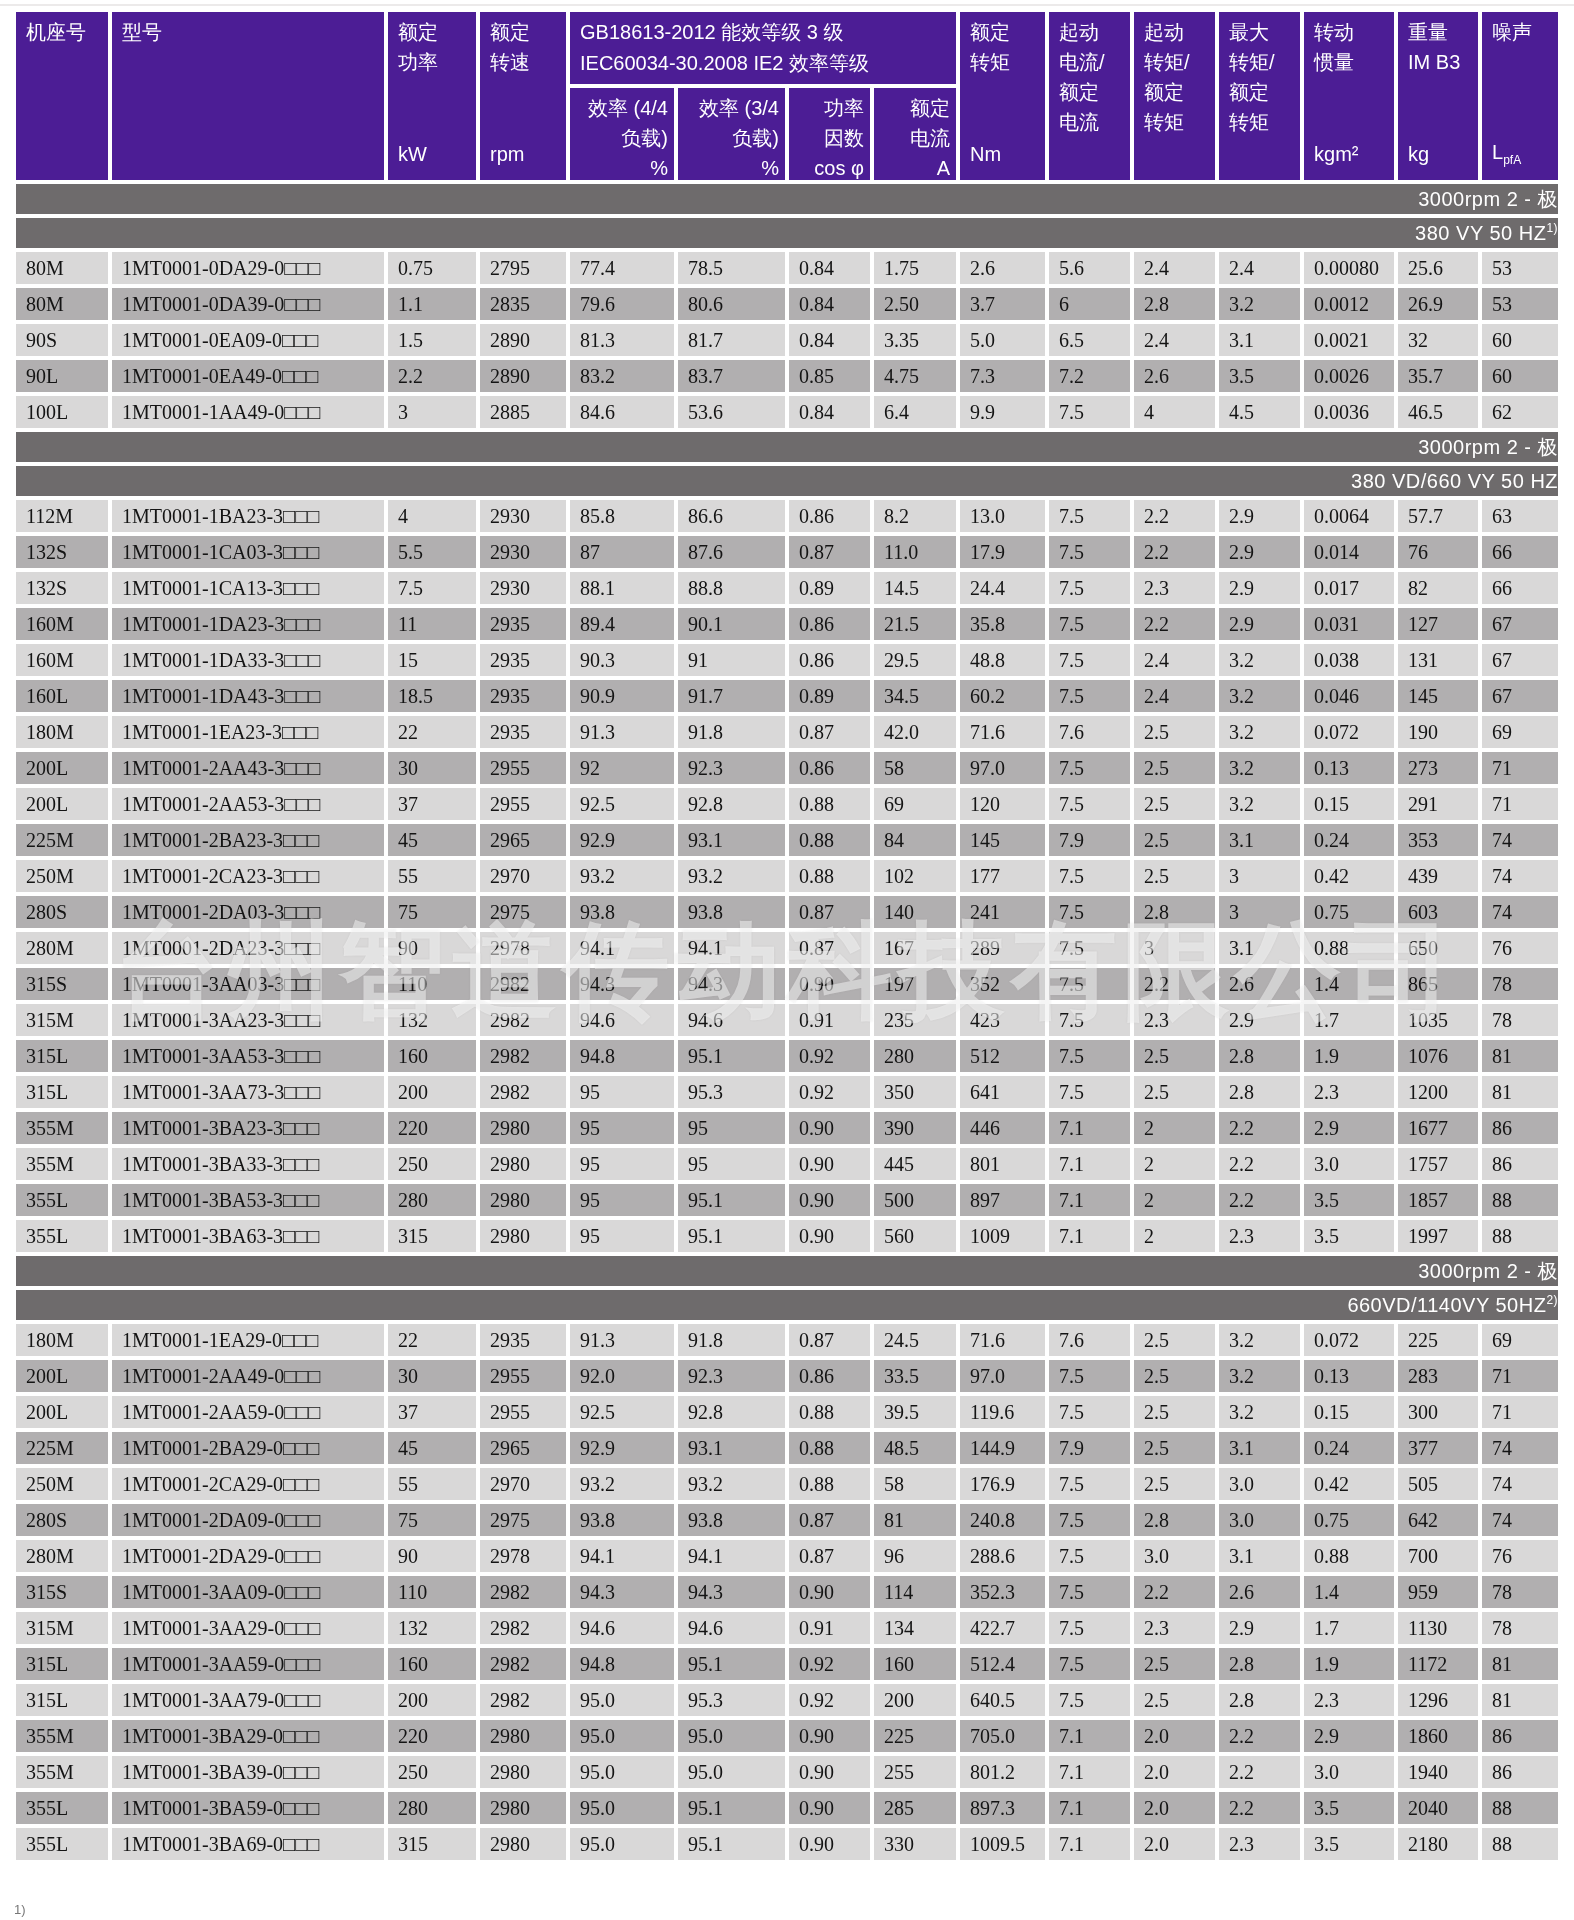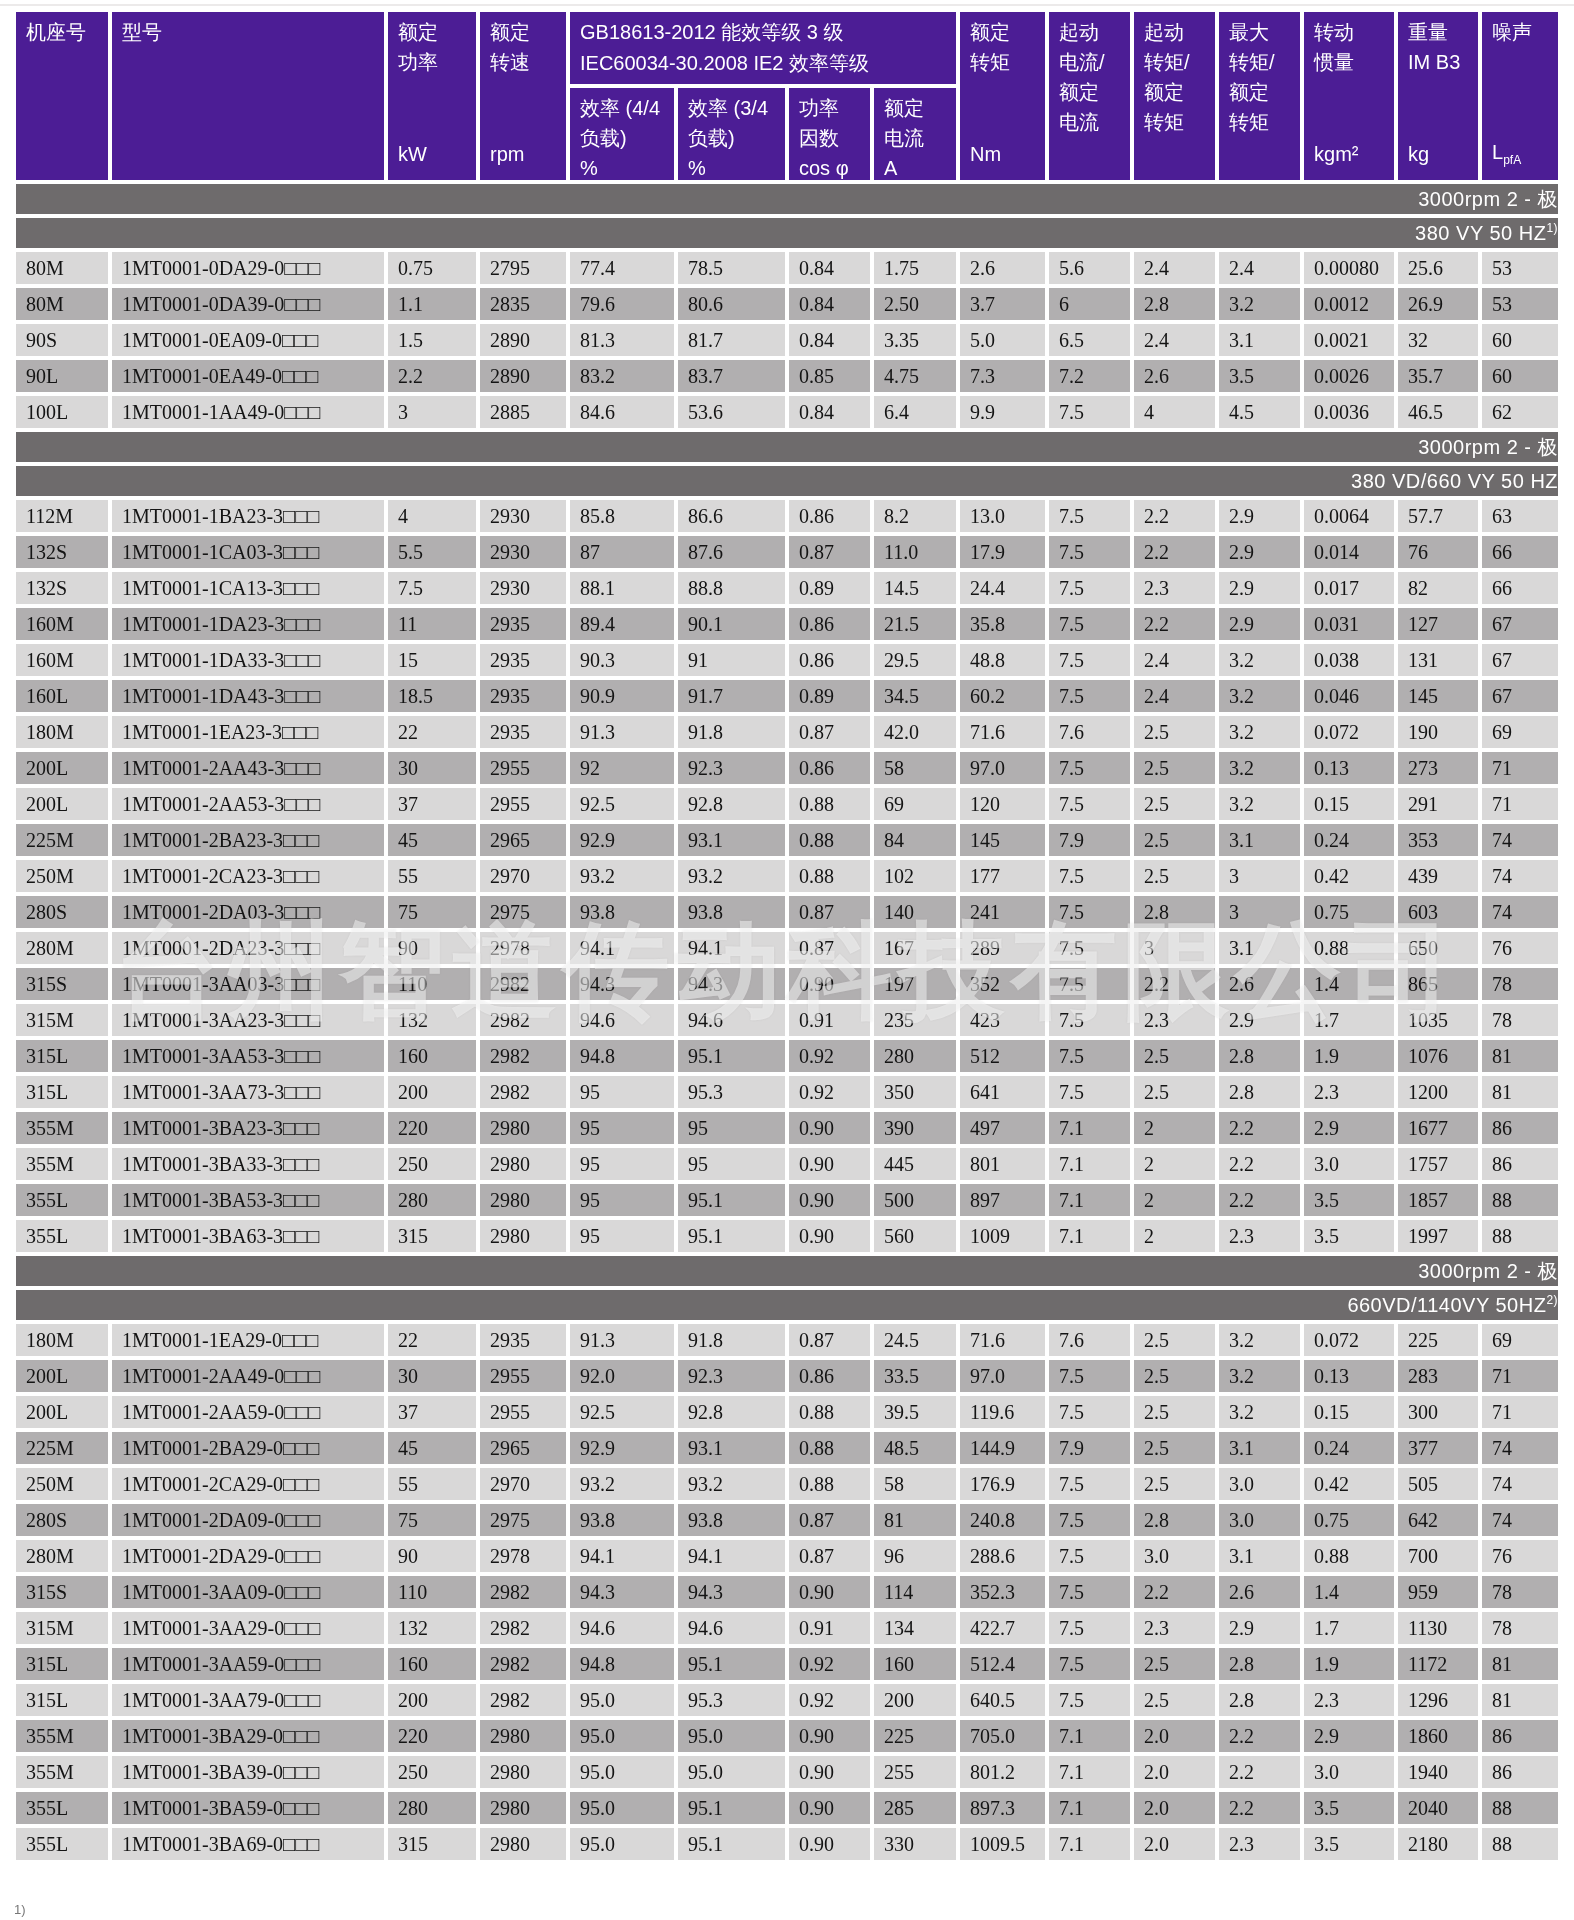--- a/index.html
+++ b/index.html
@@ -11,21 +11,21 @@
   .table-wrap{position:absolute;top:8px;left:12px;width:1550px;}
   table{
     border-collapse:separate;border-spacing:4px 4px;table-layout:fixed;width:1550px;
   }
   th{
     background:#4c1d95;color:#ffffff;font-weight:normal;text-align:left;vertical-align:top;
     padding:5px 6px 5px 10px;font-size:20px;line-height:1.5;
   }
   .hwrap{display:flex;flex-direction:column;justify-content:space-between;}
   .hwrap.tall{height:152px;}
-  .hwrap.sub{height:82px;}
+  .hwrap.sub{height:82px;text-align:right;}
   .hl{white-space:pre-line;}
   .hu{white-space:nowrap;}
   .hu sub{font-size:12px;}
   .gth div{line-height:1.55;}
   tr.band td{
     background:#6e6b6c;color:#ffffff;text-align:right;font-size:20px;
     height:30px;padding:0;letter-spacing:0.5px;
   }
   tr.band td sup{font-size:12px;}
   td.data{
@@ -575,21 +575,21 @@
         </tr>
         <tr class="dark">
           <td class="data">355M</td>
           <td class="data">1MT0001-3BA23-3□□□</td>
           <td class="data">220</td>
           <td class="data">2980</td>
           <td class="data">95</td>
           <td class="data">95</td>
           <td class="data">0.90</td>
           <td class="data">390</td>
-          <td class="data">497</td>
+          <td class="data">446</td>
           <td class="data">7.1</td>
           <td class="data">2</td>
           <td class="data">2.2</td>
           <td class="data">2.9</td>
           <td class="data">1677</td>
           <td class="data">86</td>
         </tr>
         <tr class="light">
           <td class="data">355M</td>
           <td class="data">1MT0001-3BA33-3□□□</td>

